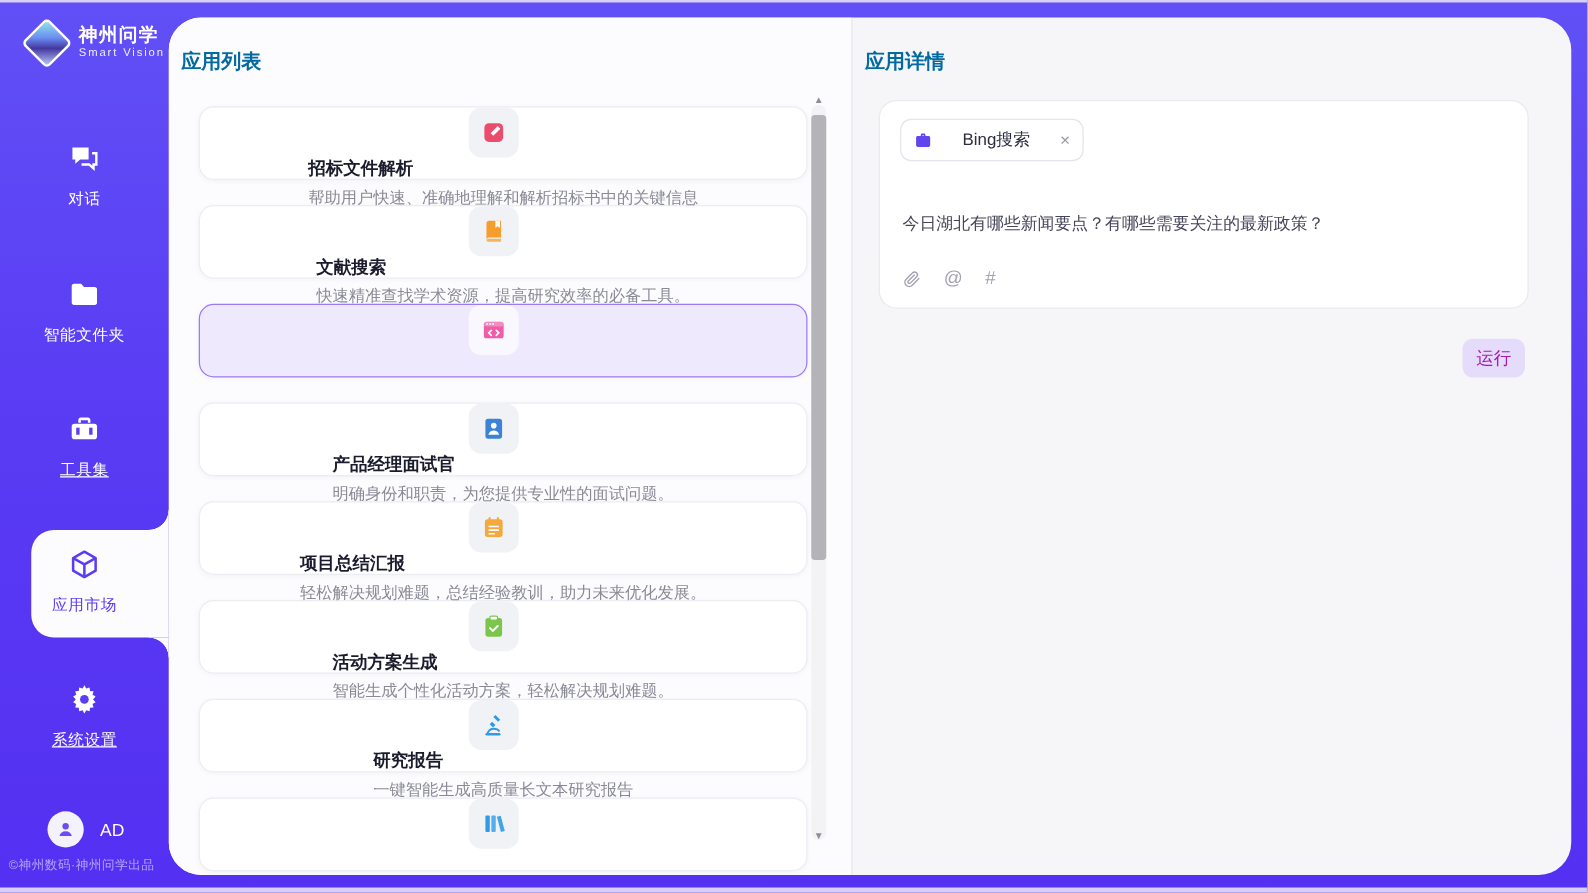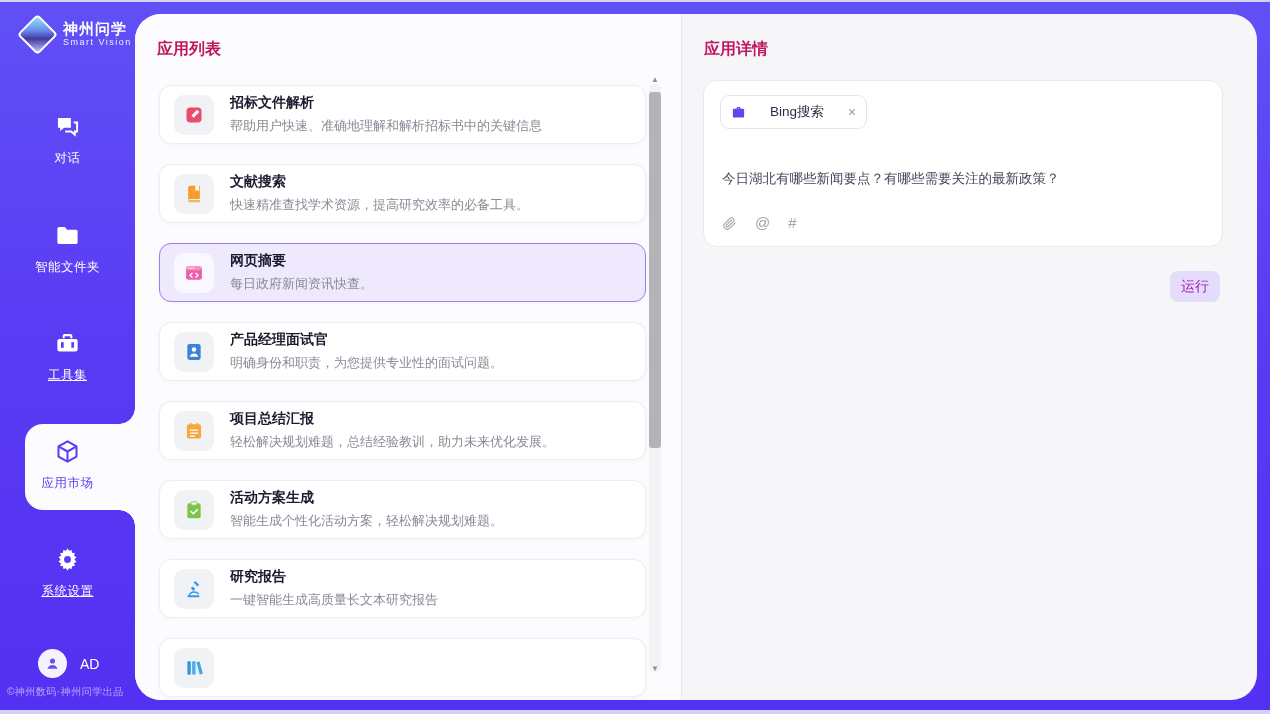--- a/index.html
+++ b/index.html
@@ -39,27 +39,27 @@
   .avatar{width:29px;height:29px;border-radius:50%;background:#f4f2fd;display:flex;align-items:center;justify-content:center;color:#6b4df0;}
   .avatar svg{width:17px;height:17px;}
   .user-name{color:#fff;font-size:14px;}
   .copyright{position:absolute;top:683px;left:7px;font-size:10px;color:rgba(255,255,255,.55);letter-spacing:.5px;white-space:nowrap;}
 
   
   .content{position:absolute;left:135px;top:14px;width:1122px;height:686px;background:#f6f6f9;
     border-radius:26px;overflow:hidden;display:flex;z-index:4;}
   .left-panel{width:546px;background:#fcfcfe;position:relative;flex:none;}
   .right-panel{flex:1;border-left:1px solid #e7e7ee;position:relative;}
-  .panel-title{position:absolute;top:25px;left:22px;font-size:16px;font-weight:bold;color:#be185d;}
+  .panel-title{position:absolute;top:25px;left:10px;font-size:16px;font-weight:bold;color:#0369a1;}
 
   
   .app-list{position:absolute;top:71px;left:24px;width:487px;}
   .app-item{height:59px;margin-bottom:20px;background:#fff;border:1px solid #ececf3;border-radius:12px;
     display:flex;align-items:center;padding:0 14px;box-sizing:border-box;cursor:pointer;
-    box-shadow:0 1px 4px rgba(40,40,80,.04);}
+    box-shadow:0 1px 4px rgba(40,40,80,.04);flex-direction:column;}
   .app-item.selected{background:#efe9fd;border:1px solid #9b7bf3;}
   .app-icon-box{width:40px;height:40px;border-radius:10px;background:#f1f2f6;flex:none;
     display:flex;align-items:center;justify-content:center;margin-right:16px;}
   .app-item.selected .app-icon-box{background:#faf8ff;}
   .app-icon-box svg{width:20px;height:20px;display:block;}
   .app-texts{min-width:0;}
   .app-name{font-size:14px;font-weight:bold;color:#1b1b2e;margin-bottom:5px;}
   .app-desc{font-size:13px;color:#8a8a96;white-space:nowrap;overflow:hidden;}
 
   
@@ -172,24 +172,20 @@
           <div class="app-icon-box" style="color: rgb(239, 93, 168);">
             <svg viewBox="0 0 24 24">
               <rect x="2.5" y="4" width="19" height="16" rx="2.5" fill="currentColor"></rect>
               <rect x="2.5" y="4" width="19" height="4.6" rx="2.3" fill="#fff" opacity=".28"></rect>
               <circle cx="5.6" cy="6.3" r=".95" fill="#fff"></circle>
               <circle cx="8.5" cy="6.3" r=".95" fill="#fff"></circle>
               <circle cx="11.4" cy="6.3" r=".95" fill="#fff"></circle>
               <path d="M9.6 12.3l-2.4 2.4 2.4 2.4M14.4 12.3l2.4 2.4-2.4 2.4" stroke="#fff" stroke-width="1.6" fill="none" stroke-linecap="round"></path>
             </svg>
           </div>
-          <div class="app-texts">
-            <div class="app-name">网页摘要</div>
-            <div class="app-desc">每日政府新闻资讯快查。</div>
-          </div>
         </div>
         <div class="app-item">
           <div class="app-icon-box" style="color: rgb(59, 130, 216);">
             <svg viewBox="0 0 24 24">
               <rect x="4" y="2.5" width="16" height="19" rx="2.6" fill="currentColor"></rect>
               <circle cx="12" cy="9" r="2.7" fill="#fff"></circle>
               <path d="M6.8 17.8c.7-2.7 2.8-4.1 5.2-4.1s4.5 1.4 5.2 4.1z" fill="#fff"></path>
             </svg>
           </div>
           <div class="app-texts">

